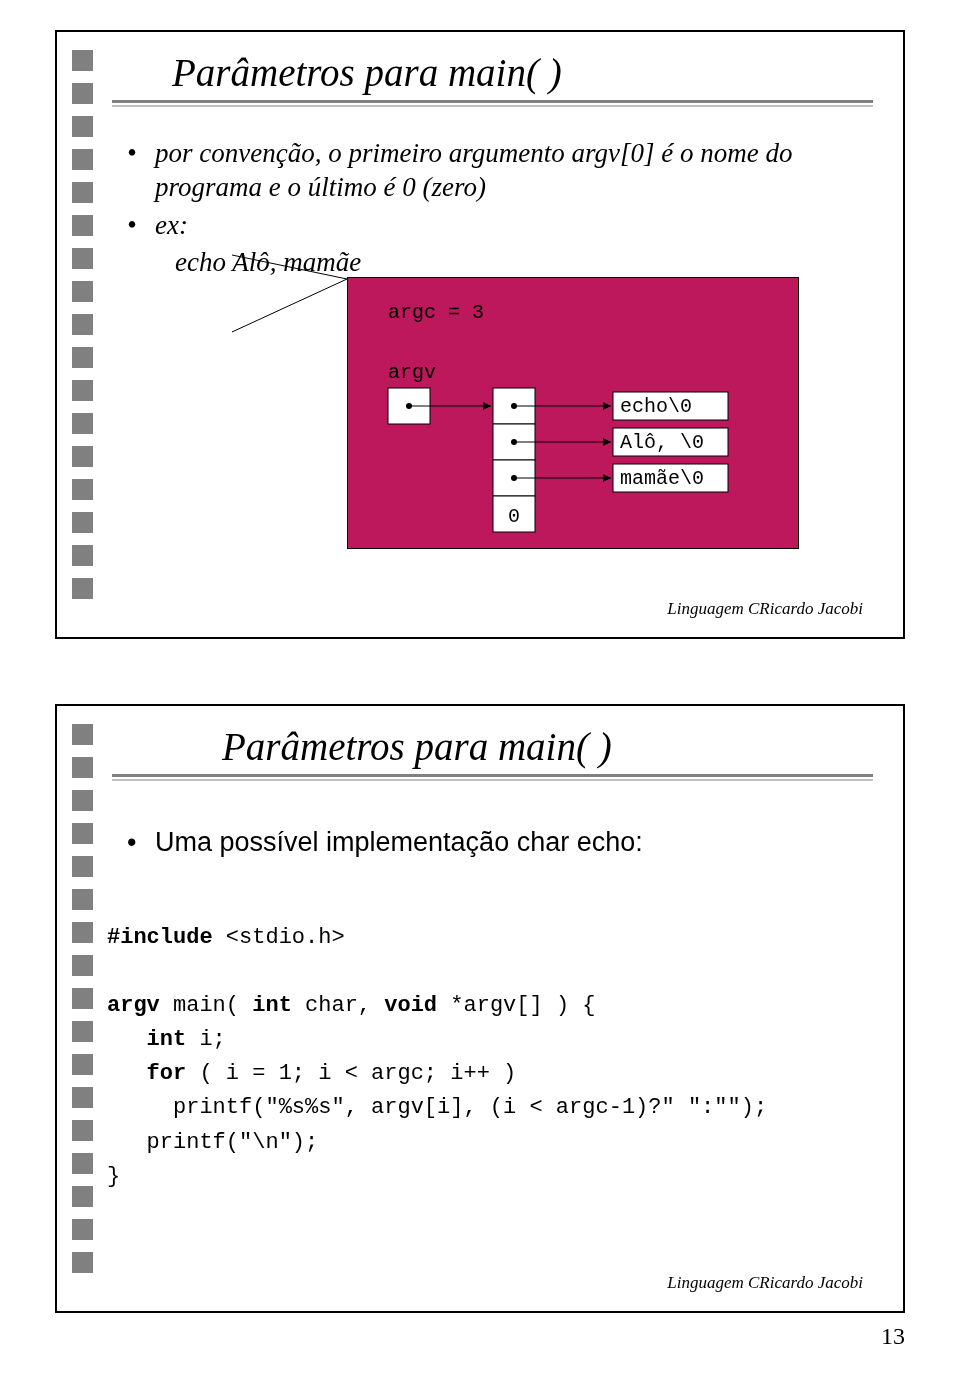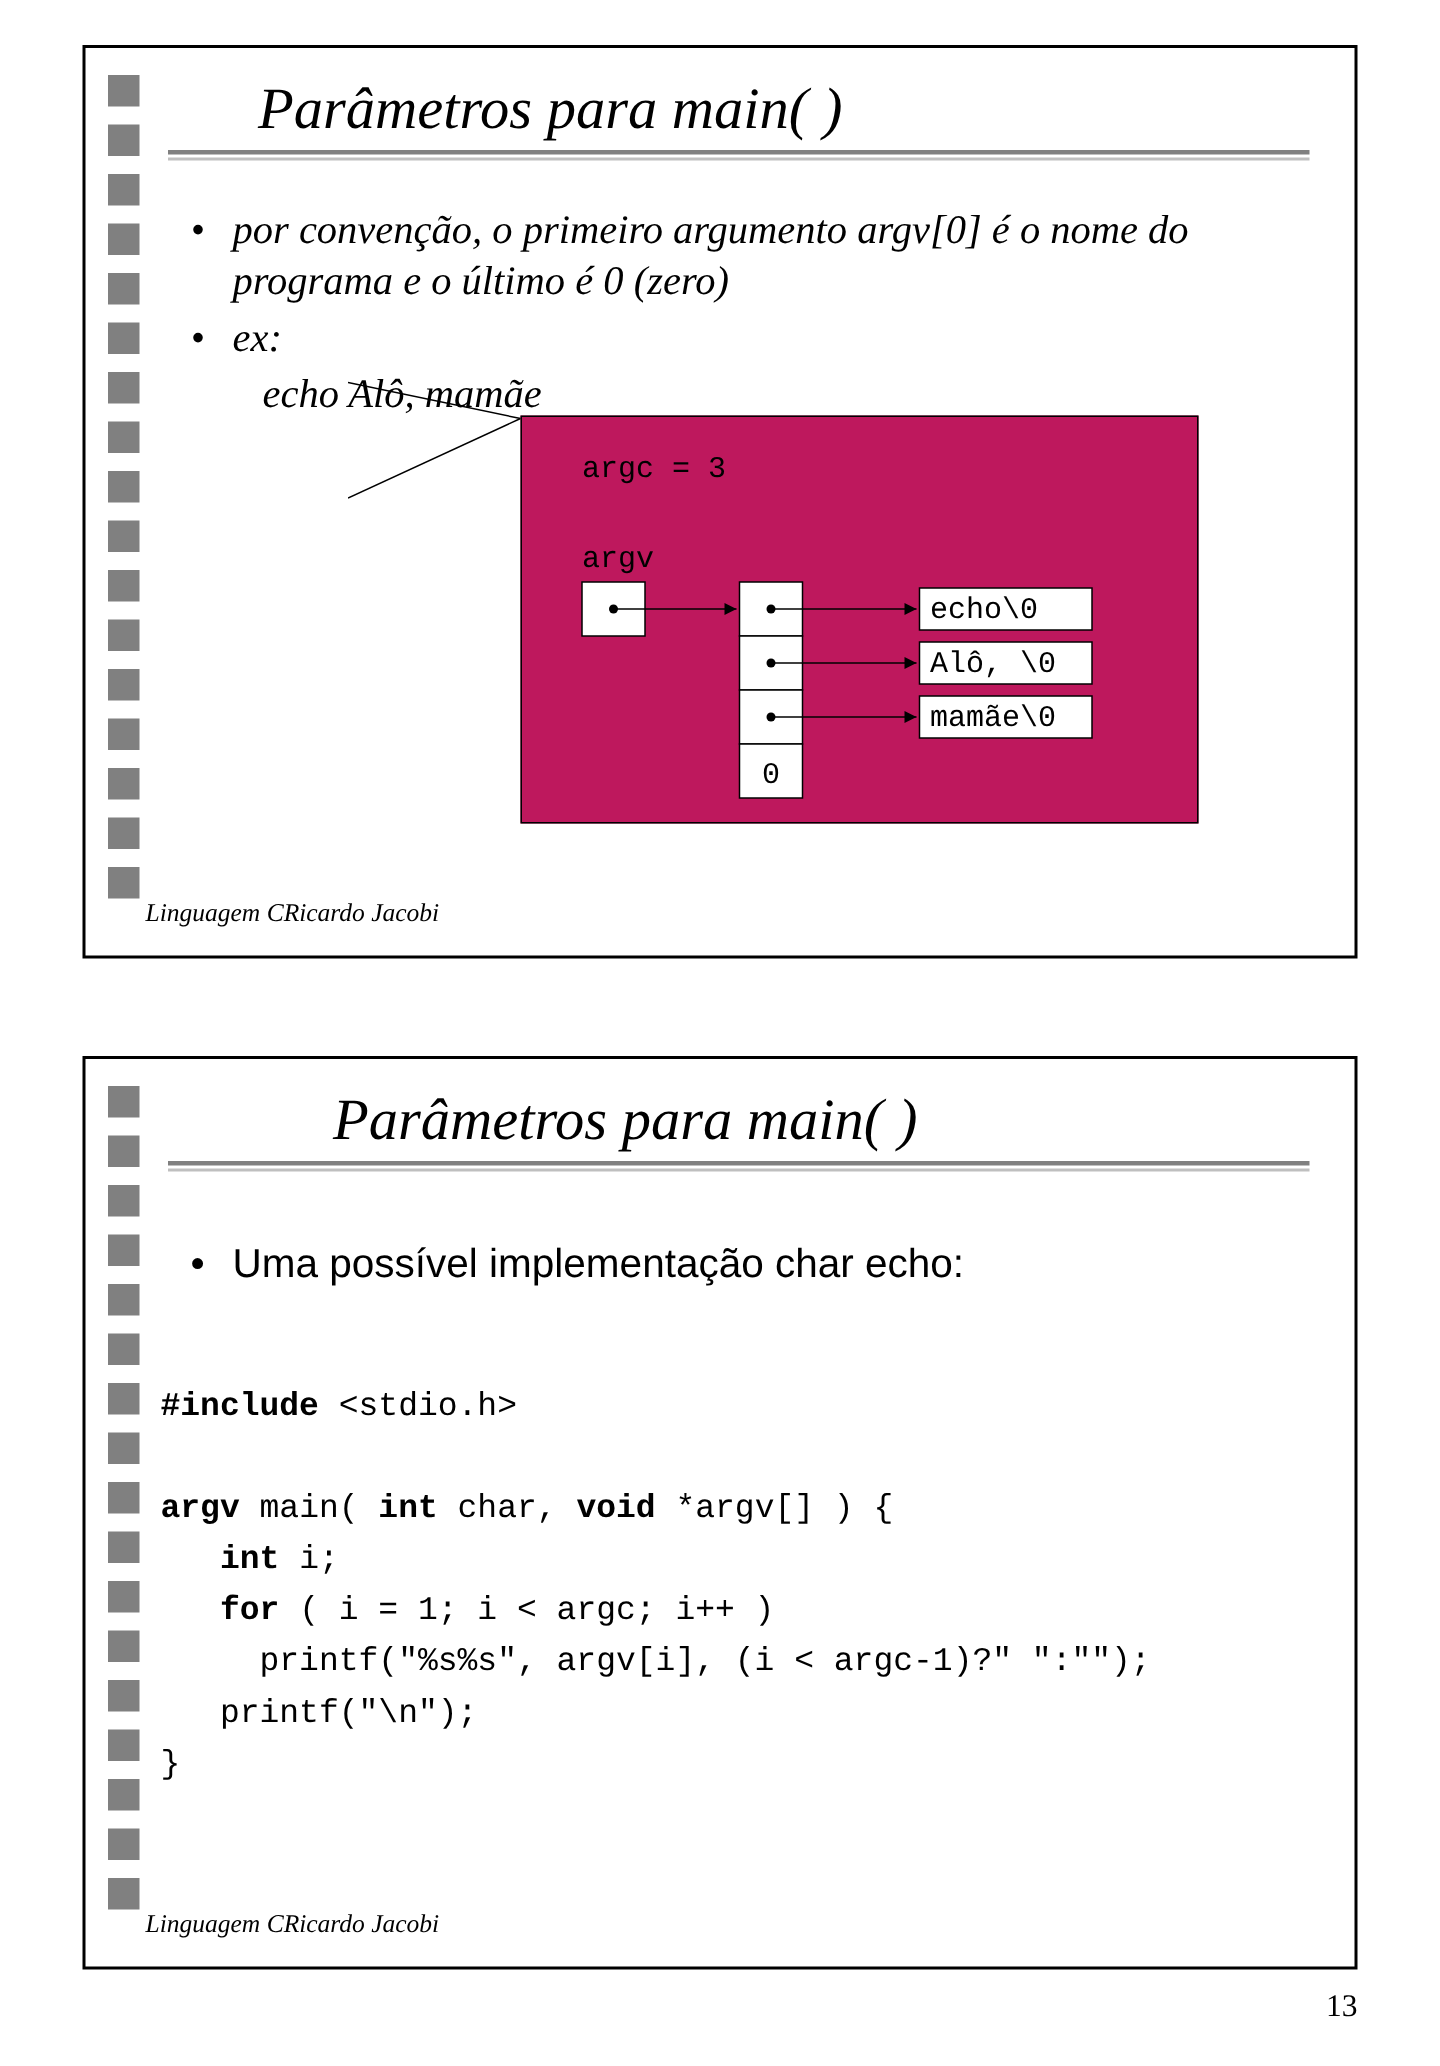--- a/index.html
+++ b/index.html
@@ -113,29 +113,29 @@
     z-index: 1;
     pointer-events: none;
   }
   
   .slide-footer {
     position: absolute;
     bottom: 18px;
     left: 40px;
     right: 40px;
     display: flex;
-    justify-content: flex-start;
+    justify-content: flex-end;
     font-style: italic;
     font-size: 17px;
   }
   .page-num {
     position: absolute;
     bottom: 18px;
     right: 55px;
-    font-size: 21px;
+    font-size: 24px;
   }
   
   .mono {
     font-family: "Courier New", Courier, monospace;
     font-style: normal;
     font-size: 20px;
   }
   
   .code-block {
     position: absolute;

